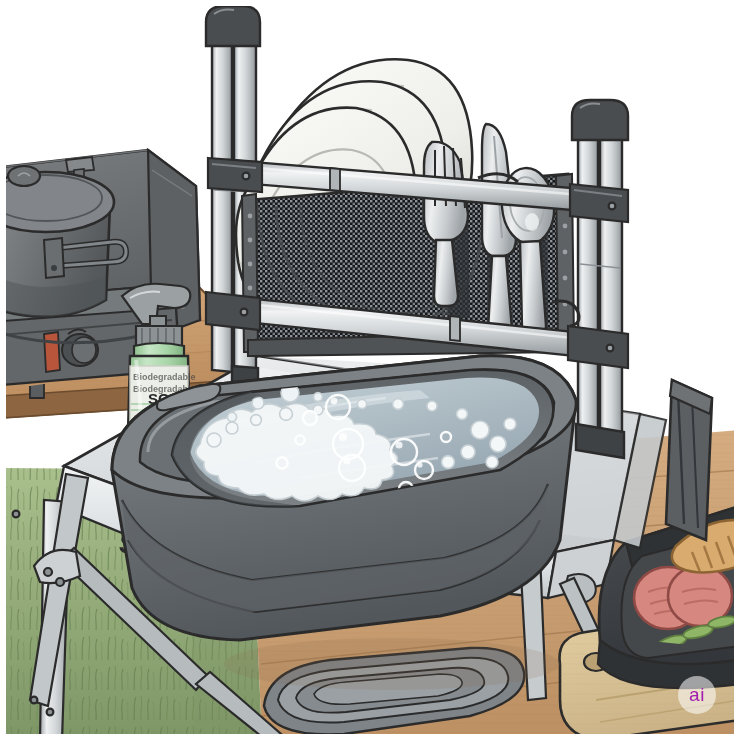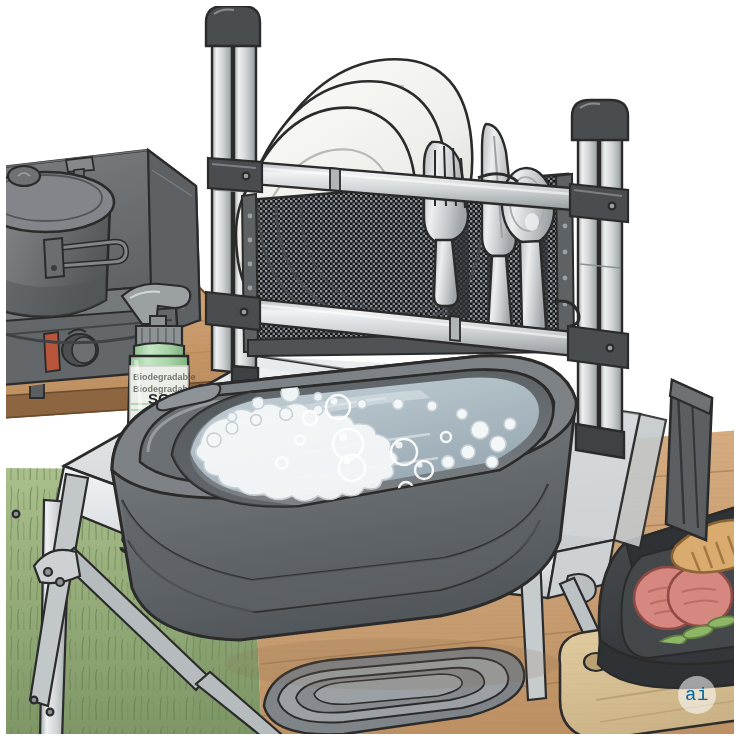--- a/index.html
+++ b/index.html
@@ -11,21 +11,21 @@
     font-family:"Liberation Sans",sans-serif;
     font-weight:700;
     letter-spacing:0.5px;
   }
   .soap-lbl{font-family:"Liberation Sans",sans-serif;font-weight:700;}
   .soap-blur{filter:blur(0.7px);opacity:.72;}
   .ai-badge{
     position:absolute;left:678px;top:676px;width:38px;height:38px;border-radius:50%;
     background:rgba(255,255,255,.55);
     display:flex;align-items:center;justify-content:center;
-    font-family:Liberation Mono, monospace;font-size:19px;color:#0369a1;letter-spacing:.5px;
+    font-family:Liberation Sans, sans-serif;font-size:19px;color:#a21caf;letter-spacing:.5px;
   }
 </style>
 </head>
 <body>
 
 <div id="scene">
 
 <svg width="740" height="740" viewBox="0 0 740 740" xmlns="http://www.w3.org/2000/svg">
   <defs>
 

